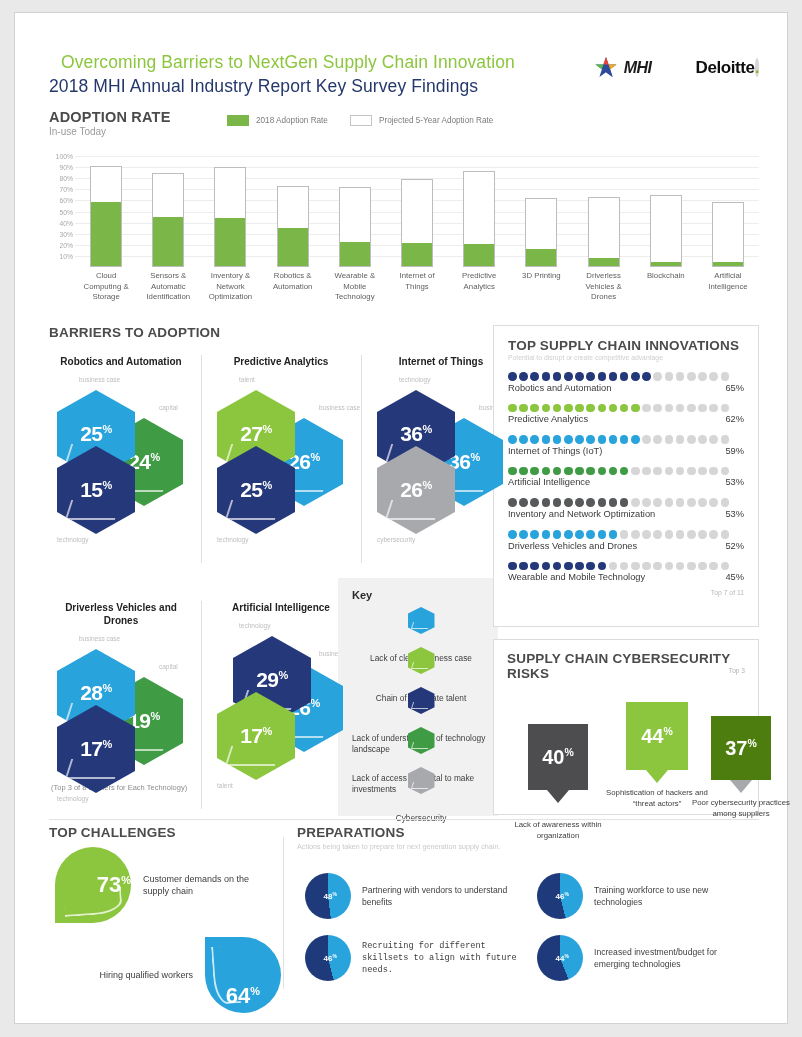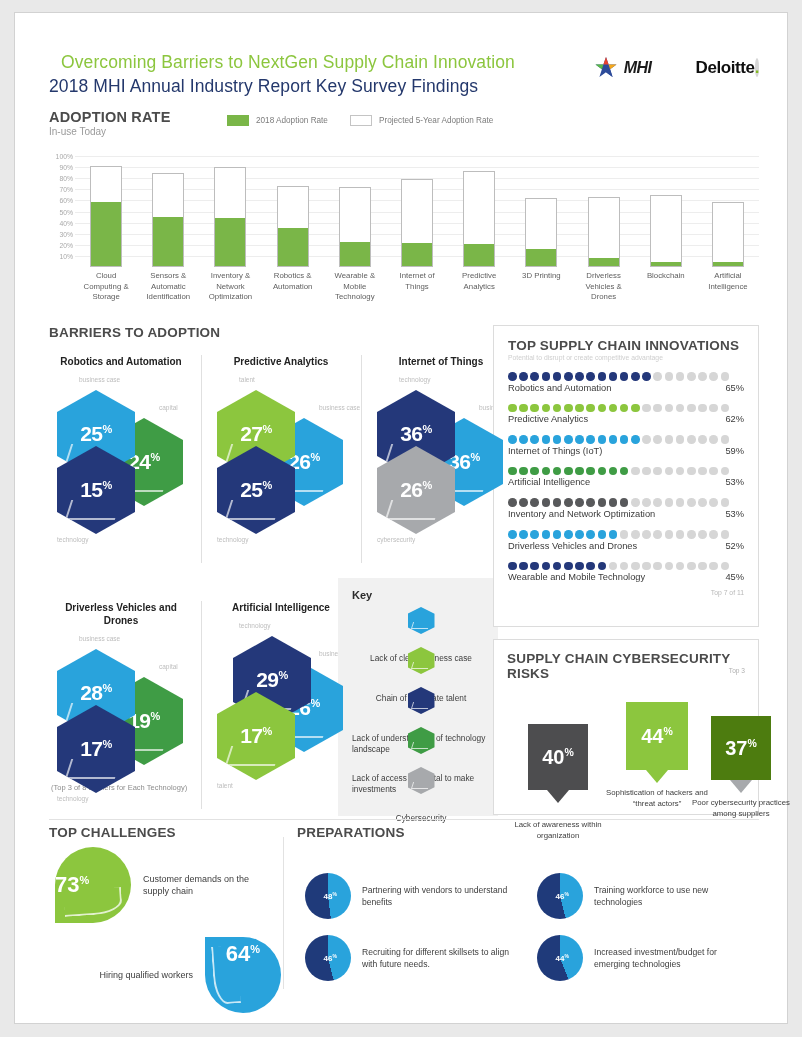--- a/index.html
+++ b/index.html
@@ -143,21 +143,21 @@
   .pin-cap { font-size: 7.8px; color: #3d3d3d; line-height: 10.5px; margin-top: 17px; }
 
   
   .bottom-left { position: absolute; left: 34px; top: 812px; width: 232px; height: 178px; }
   .bottom-right { position: absolute; left: 282px; top: 812px; width: 462px; height: 178px; }
   .vsep { position: absolute; left: 268px; top: 824px; width: 1px; height: 152px; background: #e2e2e2; }
   .hsep-top { position: absolute; left: 34px; top: 806px; width: 710px; height: 1px; background: #e2e2e2; }
 
   .teardrop {
     position: relative; width: 76px; height: 76px; border-radius: 50% 50% 50% 0;
-    display: flex; align-items: center; justify-content: flex-start;
+    display: flex; align-items: center; justify-content: flex-end;
   }
   .td-val { color: #fff; font-size: 22px; font-weight: bold; line-height: 1; }
   .td-val sup { font-size: 11px; vertical-align: super; }
   .td-sheen {
     position: absolute; left: 9px; bottom: 8px; width: 58px; height: 26px;
     border-bottom: 2.5px solid rgba(255,255,255,.75);
     border-right: 2.5px solid rgba(255,255,255,.75);
     border-radius: 0 0 50% 0; transform: rotate(-4deg);
   }
   .ch-txt { font-size: 9px; color: #3d3d3d; line-height: 12.5px; }
@@ -717,38 +717,39 @@
           <div class="teardrop" style="background: rgb(41, 163, 220); border-radius: 50% 50% 50% 0px; transform: rotate(90deg);">
             <div class="td-val" style="transform: rotate(-90deg);">64<sup>%</sup></div>
             <div class="td-sheen"></div>
           </div>
         </div>
       </div>
   </div>
 
   <div class="bottom-right">
     <div class="sec-h2">PREPARATIONS</div>
+    <div class="prep-sub">Actions being taken to prepare for next generation supply chain.</div>
     <div class="prep-grid" id="prep-grid">
         <div class="prep-item" style="left: 0px; top: 0px;">
           <div class="pie" style="background: conic-gradient(rgb(41, 163, 220) 0deg, rgb(41, 163, 220) 172.8deg, rgb(31, 58, 122) 172.8deg, rgb(31, 58, 122) 360deg);">
             <div class="pie-lbl">48<sup>%</sup></div>
           </div>
           <div class="prep-txt" style="width: 160px;">Partnering with vendors to understand benefits</div>
         </div>
         <div class="prep-item" style="left: 232px; top: 0px;">
           <div class="pie" style="background: conic-gradient(rgb(41, 163, 220) 0deg, rgb(41, 163, 220) 165.6deg, rgb(31, 58, 122) 165.6deg, rgb(31, 58, 122) 360deg);">
             <div class="pie-lbl">46<sup>%</sup></div>
           </div>
           <div class="prep-txt" style="width: 160px;">Training workforce to use new technologies</div>
         </div>
         <div class="prep-item" style="left: 0px; top: 62px;">
           <div class="pie" style="background: conic-gradient(rgb(41, 163, 220) 0deg, rgb(41, 163, 220) 165.6deg, rgb(31, 58, 122) 165.6deg, rgb(31, 58, 122) 360deg);">
             <div class="pie-lbl">46<sup>%</sup></div>
           </div>
-          <div class="prep-txt" style="width: 160px;">Recruiting for different skillsets to align with future needs.</div>
+          <div class="prep-txt" style="width: 160px; font-family: Liberation Mono, monospace;">Recruiting for different skillsets to align with future needs.</div>
         </div>
         <div class="prep-item" style="left: 232px; top: 62px;">
           <div class="pie" style="background: conic-gradient(rgb(41, 163, 220) 0deg, rgb(41, 163, 220) 158.4deg, rgb(31, 58, 122) 158.4deg, rgb(31, 58, 122) 360deg);">
             <div class="pie-lbl">44<sup>%</sup></div>
           </div>
           <div class="prep-txt" style="width: 160px;">Increased investment/budget for emerging technologies</div>
         </div>
       </div>
   </div>
 

